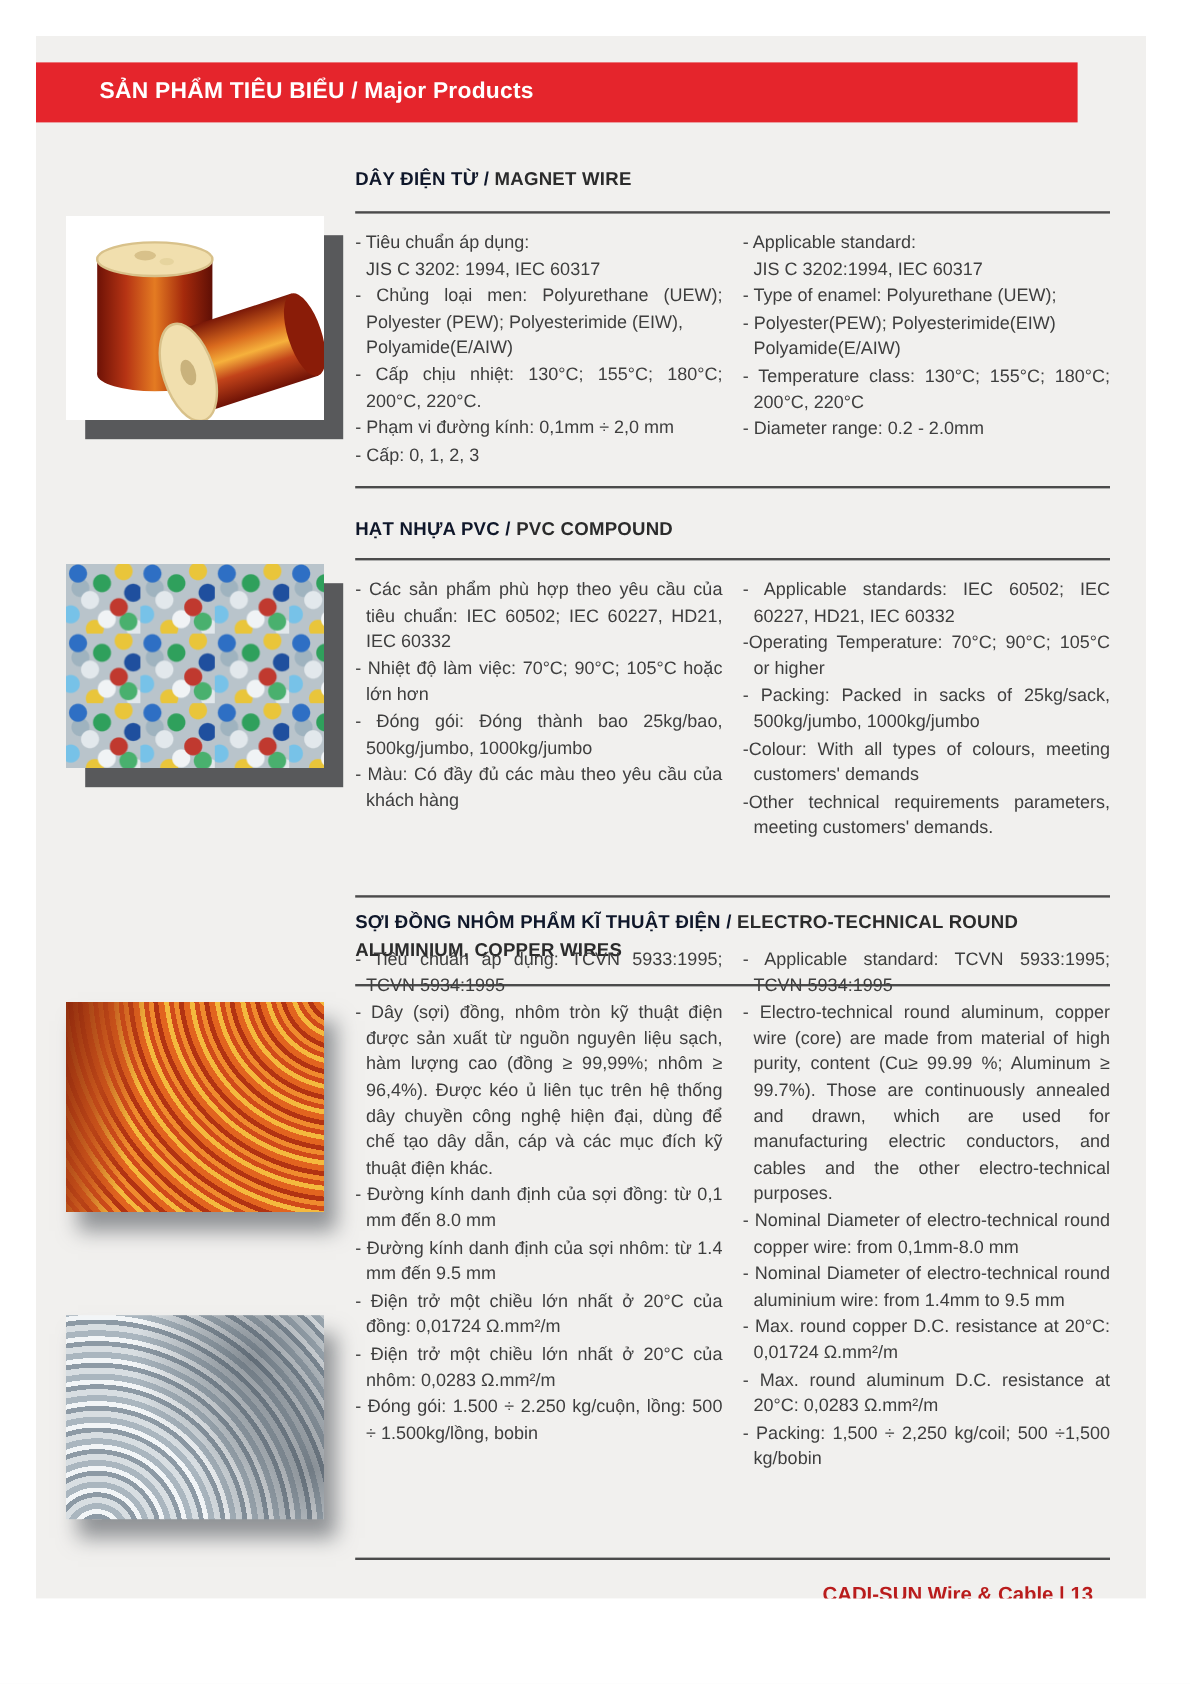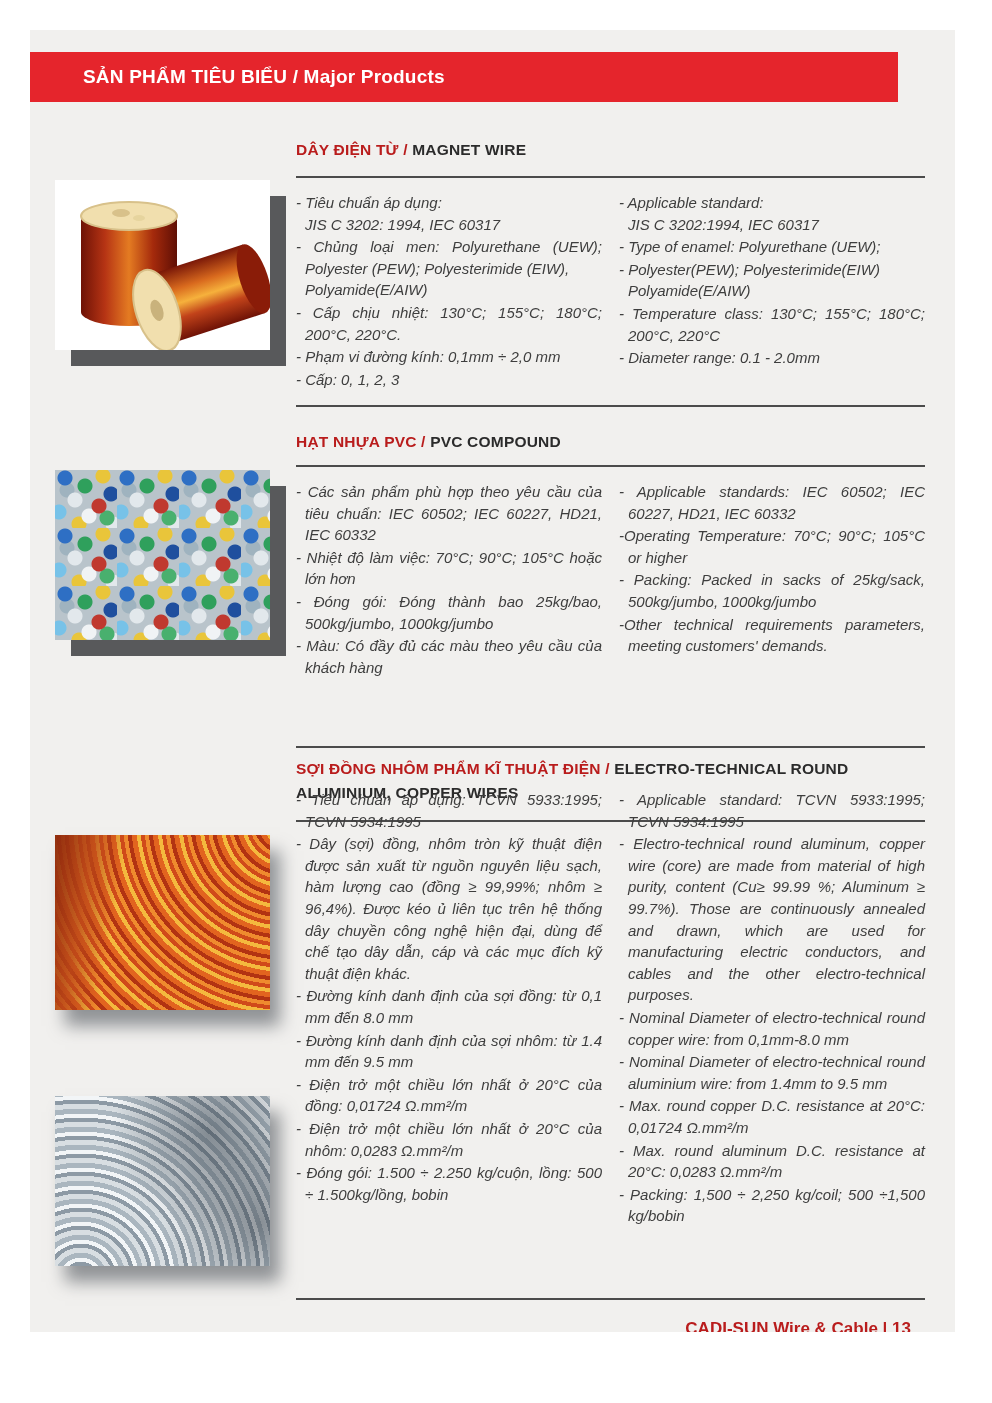--- a/index.html
+++ b/index.html
@@ -18,29 +18,29 @@
   }
   .banner-title{
     color:#ffffff;font-size:19px;font-weight:700;padding-left:53px;letter-spacing:.2px;
     white-space:nowrap;
   }
   
   .sec-title{
     position:absolute;left:266px;width:645px;font-size:15.5px;font-weight:700;
     color:#2b2b2b;line-height:24px;letter-spacing:.2px;
   }
-  .t-vi,.t-sep{color:#b91c1c;margin-top:39px;}
+  .t-vi,.t-sep{color:#0f172a;margin-top:39px;}
   .rule{position:absolute;left:266px;width:629px;height:2px;background:#4b4b4b;}
   .s1-title{top:108px;}  .rule-1a{top:146px;}  .rule-1b{top:375px;}
   .s2-title{top:400px;}  .rule-2a{top:435px;}  .rule-2b{top:716px;}
   .s3-title{top:727px;}  .rule-3a{top:790px;}  .rule-3b{top:1268px;}
   
   .body{position:absolute;left:266px;width:629px;display:flex;gap:17px;}
   .s1-body{top:162px;} .s2-body{top:451px;} .s3-body{top:759px;}
-  .col{width:306px;font-style:italic;}
+  .col{width:306px;}
   .col ul{list-style:none;margin:0;padding:0;}
   .col li{
     font-size:15px;line-height:21.6px;color:#3e3e3e;text-align:justify;
     white-space:pre-line;padding-left:9px;text-indent:-9px;margin:0 0 1px 0;
   }
   
   .photo{position:absolute;left:25px;}
   .photo-inner{width:215px;height:170px;}
   .slab{box-shadow:16px 16px 0 0 #58595b;}
   .soft{box-shadow:10px 16px 16px rgba(80,85,92,.6);}
@@ -147,21 +147,21 @@
         </ul>
       </div>
       <div class="col">
         <ul>
           <li>- Applicable standard:
 JIS C 3202:1994, IEC 60317</li>
           <li>- Type of enamel: Polyurethane (UEW);</li>
           <li>- Polyester(PEW); Polyesterimide(EIW)
 Polyamide(E/AIW)</li>
           <li>- Temperature class: 130°C; 155°C; 180°C; 200°C, 220°C</li>
-          <li>- Diameter range: 0.1 - 2.0mm</li>
+          <li>- Diameter range: 0.2 - 2.0mm</li>
         </ul>
       </div>
     </div>
     <div class="rule rule-1b"></div>
 
     <div class="sec-title s2-title">
       <span class="t-vi">HẠT NHỰA PVC</span><span class="t-sep"> / </span><span class="t-en">PVC  COMPOUND</span>
     </div>
     <div class="rule rule-2a"></div>
 
@@ -176,20 +176,21 @@
           <li>- Nhiệt độ làm việc: 70°C; 90°C; 105°C hoặc lớn hơn</li>
           <li>- Đóng gói: Đóng thành bao 25kg/bao, 500kg/jumbo, 1000kg/jumbo</li>
           <li>- Màu: Có đầy đủ các màu theo yêu cầu của khách hàng</li>
         </ul>
       </div>
       <div class="col">
         <ul>
           <li>- Applicable standards: IEC 60502; IEC 60227, HD21, IEC 60332</li>
           <li>-Operating Temperature: 70°C; 90°C; 105°C or higher</li>
           <li>- Packing: Packed in sacks of 25kg/sack, 500kg/jumbo, 1000kg/jumbo</li>
+          <li>-Colour: With all types of colours, meeting customers' demands</li>
           <li>-Other technical requirements parameters, meeting customers' demands.</li>
         </ul>
       </div>
     </div>
     <div class="rule rule-2b"></div>
 
     <div class="sec-title s3-title">
       <span class="t-vi">SỢI ĐỒNG NHÔM PHẨM KĨ THUẬT ĐIỆN</span><span class="t-sep"> / </span><span class="t-en">ELECTRO-TECHNICAL ROUND ALUMINIUM, COPPER WIRES</span>
     </div>
     <div class="rule rule-3a"></div>

